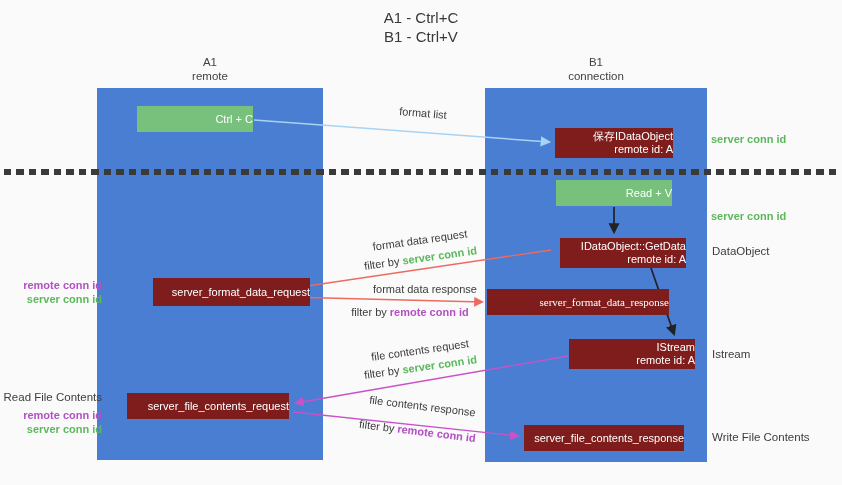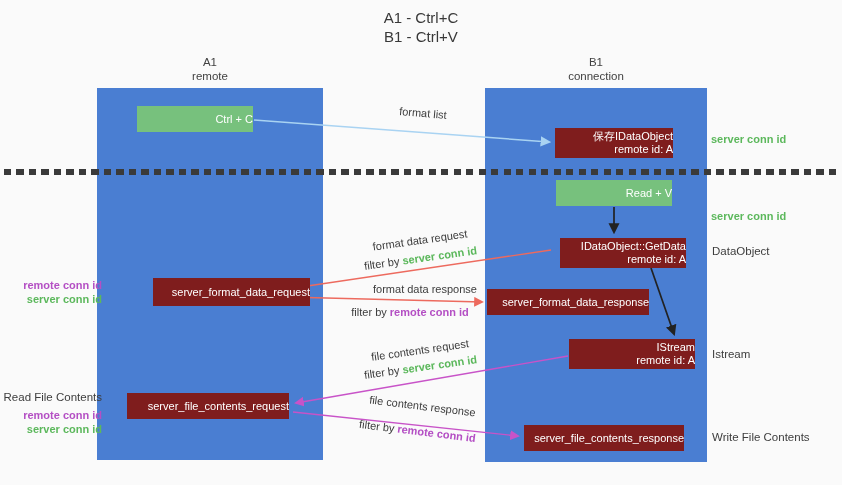--- a/index.html
+++ b/index.html
@@ -91,21 +91,21 @@
 
   <div class="box orange" style="left:551px;top:238px;width:126px;height:30px;margin-left:9px;">
     <div>IDataObject::GetData</div>
     <div>remote id: A</div>
   </div>
 
   <div class="box orange" style="left:129px;top:278px;width:157px;height:28px;margin-left:24px;">
     <div>server_format_data_request</div>
   </div>
 
-  <div class="box orange" style="left:487px;top:289px;width:162px;height:26px;">
+  <div class="box orange" style="left:487px;top:289px;width:182px;height:26px;font-family:Liberation Serif, serif;">
     <div>server_format_data_response</div>
   </div>
 
   <div class="box orange" style="left:569px;top:339px;width:126px;height:30px;">
     <div>IStream</div>
     <div>remote id: A</div>
   </div>
 
   <div class="box orange" style="left:127px;top:393px;width:162px;height:26px;">
     <div>server_file_contents_request</div>

